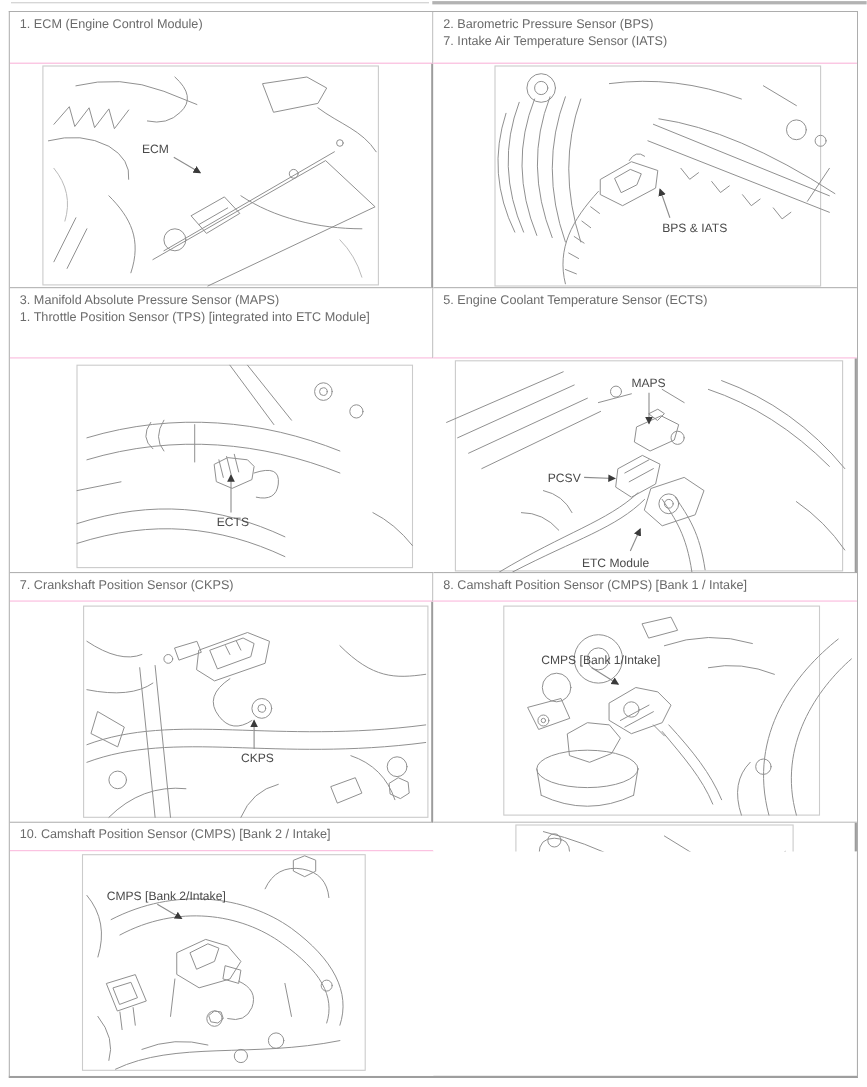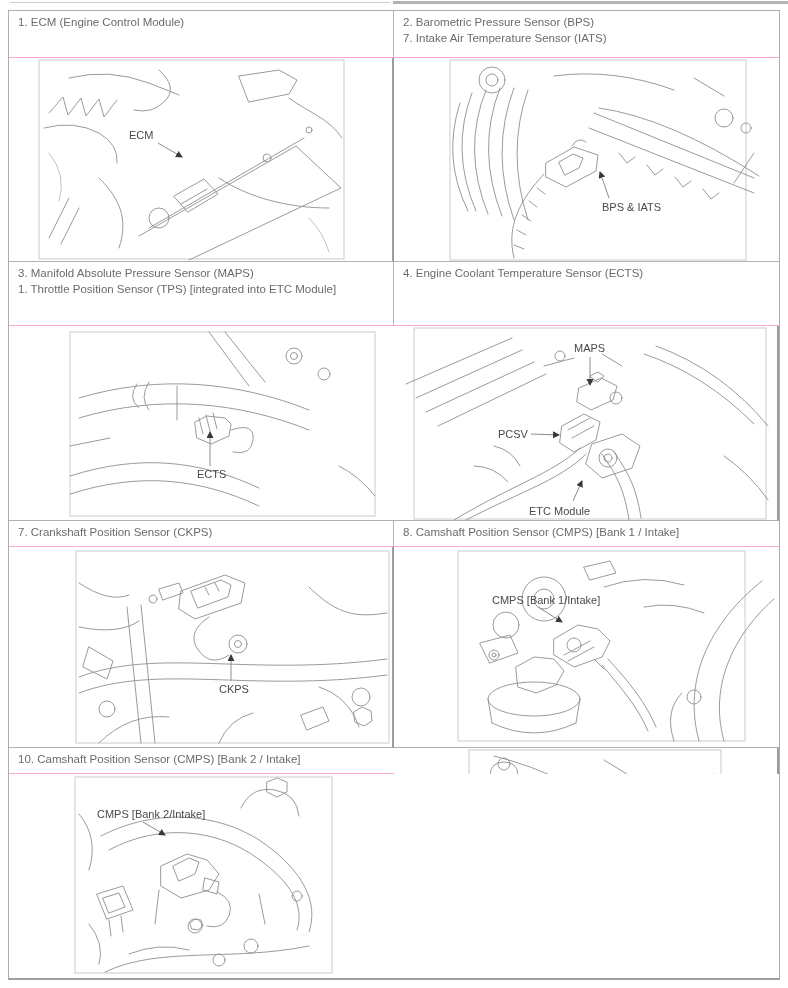--- a/index.html
+++ b/index.html
@@ -115,21 +115,21 @@
         <line class="leader" x1="215" y1="140" x2="206" y2="114" marker-end="url(#ah)"></line>
         <text class="fig-label" x="208" y="153">BPS &amp; IATS</text>
       </svg>
     </div>
 
     <div class="cell hcell hl">
       <div>3. Manifold Absolute Pressure Sensor (MAPS)</div>
       <div>1. Throttle Position Sensor (TPS) [integrated into ETC Module]</div>
     </div>
     <div class="cell hcell">
-      <div>4. Engine Coolant Temperature Sensor (ECTS)</div>
+      <div>5. Engine Coolant Temperature Sensor (ECTS)</div>
     </div>
 
     <div class="cell fcell">
       <svg class="fig" width="386" height="195" viewBox="0 0 386 195">
         <rect class="frame" x="61" y="6" width="305" height="184"></rect>
         <g class="art">
           <path d="M70,72 C150,48 230,56 300,84 M70,92 C150,68 230,76 300,104"></path>
           <path d="M61,150 C130,128 190,134 250,162 M61,168 C130,146 190,152 250,180"></path>
           <path d="M200,6 L240,60 M216,6 L256,56"></path>
           <circle cx="285" cy="30" r="8"></circle>

